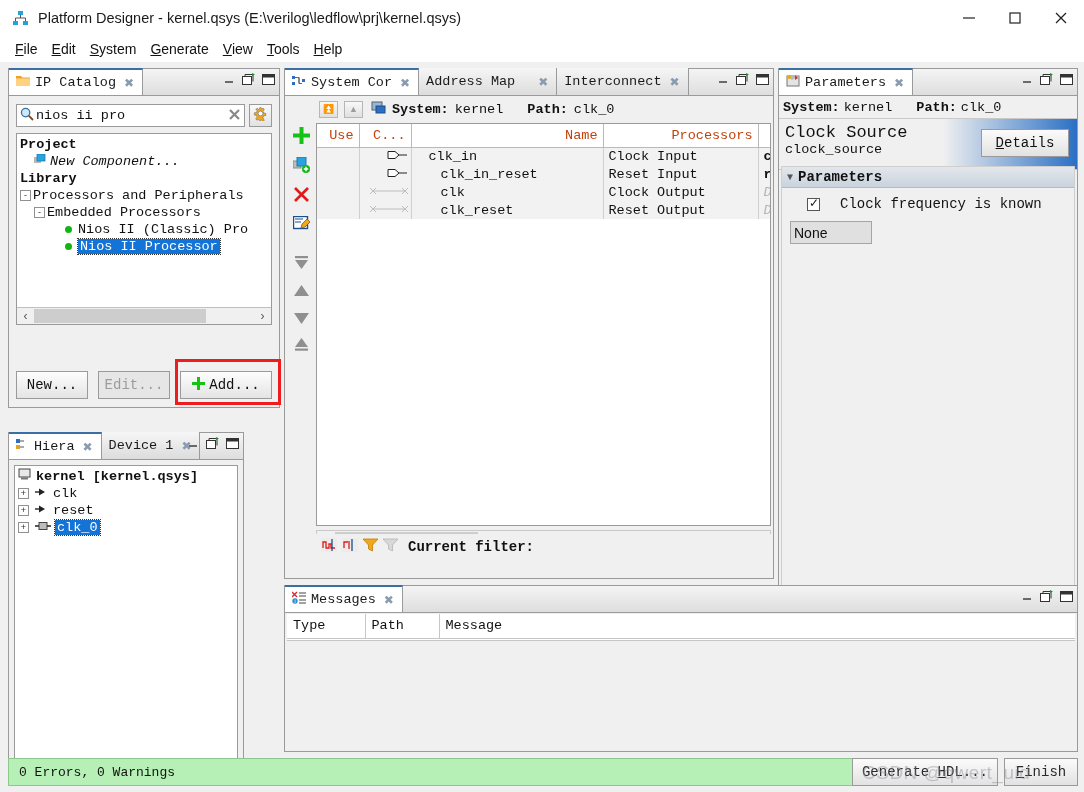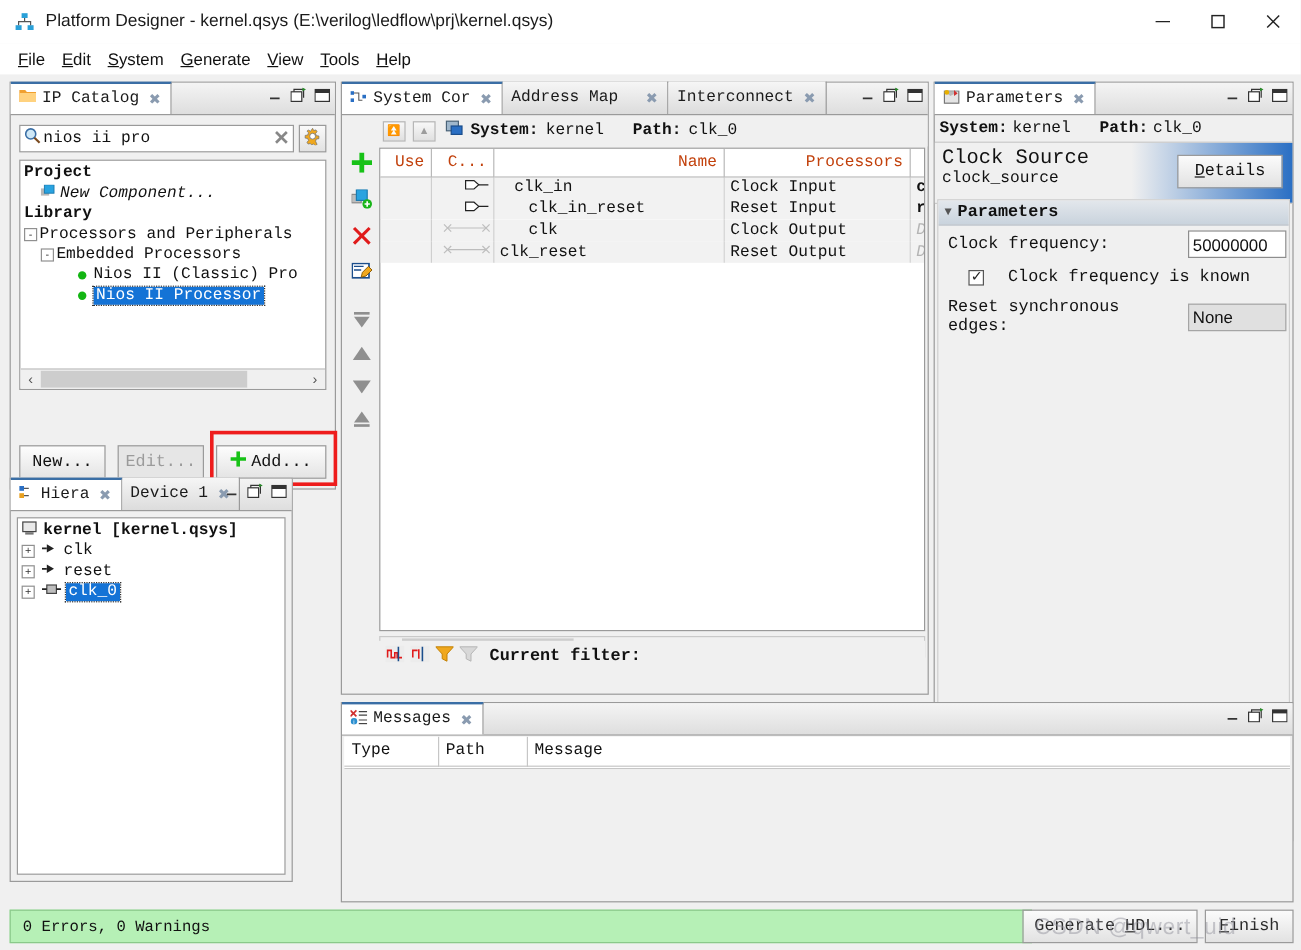--- a/index.html
+++ b/index.html
@@ -146,21 +146,21 @@
     background: linear-gradient(to bottom,#fdfdfd,#e4e4e4);
     font-family: "Liberation Mono", monospace; font-size: 14px; color: #111;
     display: flex; align-items: center; justify-content: center; gap: 4px;
   }
   .btn.disabled { color: #9b9b9b; background: #e6e6e6; }
   .redbox {
     position: absolute; border: 3px solid #ee1c1c;
   }
 
   
-  #hierarchy { left: 8px; top: 398px; width: 236px; height: 337px; }
+  #hierarchy { left: 8px; top: 432px; width: 236px; height: 337px; }
   .hier-tree {
     margin: 5px 5px 5px 5px; background: #fff; border: 1px solid #9a9a9a;
     height: 298px; padding: 2px 0 0 3px; overflow: hidden;
   }
 
   
   #syscontents { left: 284px; top: 68px; width: 490px; height: 511px; }
   .sys-subbar {
     height: 26px; display: flex; align-items: center; gap: 6px;
     padding-left: 34px; background: #f0f0f0;
@@ -715,21 +715,21 @@
           <td></td>
           <td style="text-align:right;padding-right:2px;">
             <span><svg width="40" height="10" viewBox="0 0 40 10">
                   <line x1="4" y1="5" x2="36" y2="5" stroke="#bdbdbd" stroke-width="1"></line>
                   <line x1="1" y1="2" x2="7" y2="8" stroke="#bdbdbd"></line>
                   <line x1="7" y1="2" x2="1" y2="8" stroke="#bdbdbd"></line>
                   <line x1="33" y1="2" x2="39" y2="8" stroke="#bdbdbd"></line>
                   <line x1="39" y1="2" x2="33" y2="8" stroke="#bdbdbd"></line>
                 </svg></span>
           </td>
-          <td><span style="">clk_reset</span></td>
+          <td><span style="margin-left:24px;">clk_reset</span></td>
           <td>Reset Output</td>
           <td class="export-cell gray">Do</td>
         </tr>
       </tbody>
     </table>
   </div>
 
   <div class="sys-hscroll">
     <span style="width:18px;text-align:center;color:#555;font-size:12px;font-family:'Liberation Sans',sans-serif;">‹</span>
     <div style="background:#cdcdcd;height:15px;width:143px;"></div>
@@ -807,30 +807,25 @@
     <div class="details-btn">
       <span><u>D</u>etails</span>
     </div>
   </div>
 
   <div class="param-body">
     <div class="param-section">
       <span style="color:#555;font-size:10px;">▼</span>
       <span>Parameters</span>
     </div>
-    <div class="prow">
-      <span style="flex:1;">Clock frequency:</span>
-      <span class="pinput" style="width:82px;">50000000</span>
-    </div>
     <div class="prow" style="padding-left:25px;padding-top:8px;">
       <span class="chk"></span>
       <span style="margin-left:20px;font-family:Liberation Mono, monospace;">Clock frequency is known</span>
     </div>
     <div class="prow" style="padding-top:9px;">
-      <span style="flex:1;">Reset synchronous edges:</span>
       <span class="pinput ro" style="width:82px;">None</span>
     </div>
   </div>
 
   <div class="param-hscroll">
     <span style="width:18px;text-align:center;color:#555;font-size:12px;font-family:'Liberation Sans',sans-serif;">‹</span>
     <div style="background:#cdcdcd;height:16px;width:180px;"></div>
     <span style="margin-left:auto;width:18px;text-align:center;color:#555;font-size:12px;font-family:'Liberation Sans',sans-serif;">›</span>
   </div>
 </div>

